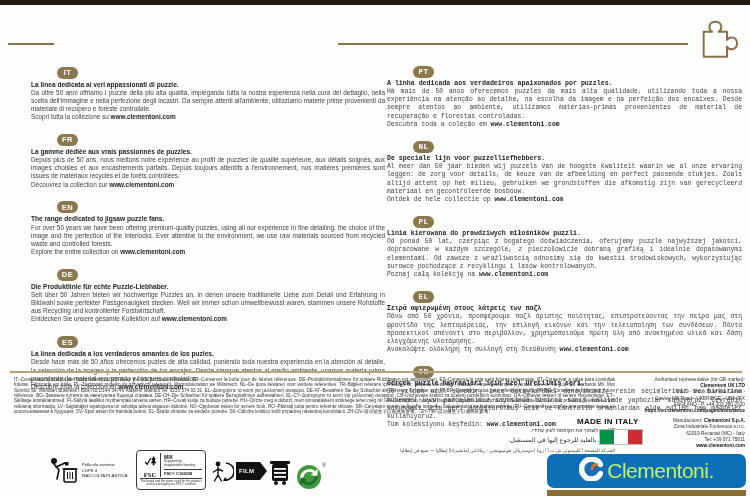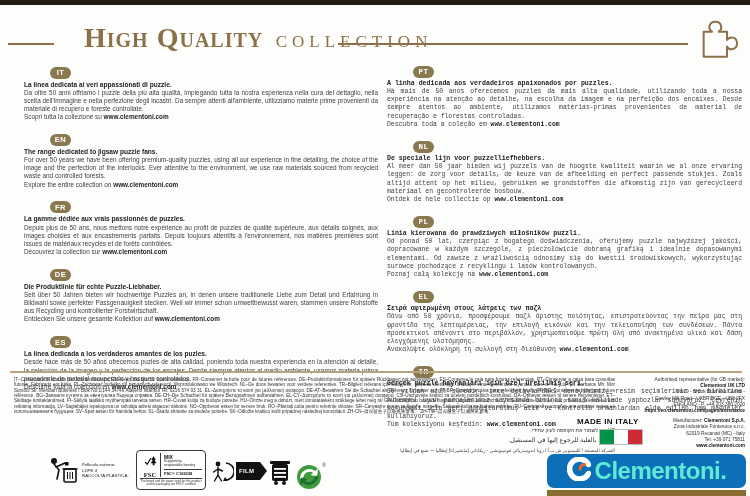--- a/index.html
+++ b/index.html
@@ -12,21 +12,21 @@
   .rule-left{left:8px;top:43px;width:46px;}
   .rule-right{left:338px;top:43px;width:350px;}
   .title-wrap{position:absolute;left:84px;top:22px;white-space:nowrap;color:#8a7148;}
   .title-main{font-family:"Liberation Serif",serif;font-variant:small-caps;font-weight:600;
               font-size:28px;letter-spacing:1px;}
   .title-sub{font-family:"Liberation Serif",serif;text-transform:uppercase;font-weight:500;
              font-size:17px;letter-spacing:5px;margin-left:8px;}
   .puzzle-icon{position:absolute;right:8px;top:14px;}
   
   .col{position:absolute;top:61px;}
-  .col-left{left:24px;width:354px;}
+  .col-left{left:31px;width:354px;}
   .col-right{left:387px;width:355px;font-family:Liberation Mono, monospace;}
   .lang-block{margin-bottom:7px;}
   .badge{display:inline-flex;align-items:center;justify-content:center;margin-left:26px;margin-bottom:2px;
          min-width:21px;height:12px;border-radius:8px;background:#8a784f;color:#fff;
          font-size:7.5px;font-weight:bold;letter-spacing:.5px;}
   .lead{margin:0;font-size:6.6px;font-weight:bold;color:#232323;line-height:1.25;}
   .body-txt{margin:0;font-size:6.4px;line-height:1.27;text-align:justify;color:#3f3f3f;}
   .cta{margin:0;font-size:6.4px;line-height:1.3;color:#3f3f3f;}
   .cta b{color:#232323;}
   
@@ -49,21 +49,21 @@
   .flag{position:absolute;left:599px;top:429px;width:42px;height:14px;display:flex;
         border:.5px solid #bbb;}
   .flag span{flex:1;}
   .flag-green{background:#009246;} .flag-white{background:#fff;} .flag-red{background:#ce2b37;}
   .manu{position:absolute;right:5px;top:418px;width:102px;text-align:right;font-size:4.8px;
         line-height:1.32;color:#333;}
   .manu b{color:#111;}
   
   .logo{position:absolute;left:547px;top:454px;width:199px;height:34px;background:#0d6fb8;
         border-radius:7px;display:flex;align-items:center;justify-content:center;gap:4px;}
-  .logo-text{color:#5eead4;font-weight:bold;font-size:24px;letter-spacing:-.5px;}
+  .logo-text{color:#bef264;font-weight:normal;font-size:21px;letter-spacing:-.5px;}
   .gold-strip{position:absolute;left:547px;top:490px;width:199px;height:6px;background:#8a6d33;}
   .tidyman{position:absolute;left:46px;top:456px;}
   .film-info{position:absolute;left:82px;top:462px;font-size:4.4px;line-height:1.25;color:#222;}
   .fsc{position:absolute;left:136px;top:450px;width:70px;height:40px;border:1.2px solid #3a3a3a;
        border-radius:4px;background:#fff;box-sizing:border-box;padding:2px 3px 1px 3px;}
   .fsc-top{display:flex;height:24px;}
   .fsc-left{width:20px;border-right:.8px solid #3a3a3a;display:flex;flex-direction:column;
             align-items:center;justify-content:center;}
   .fsc-acr{font-family:"Liberation Serif",serif;font-weight:bold;font-size:6.5px;color:#111;}
   .fsc-right{flex:1;padding-left:3px;display:flex;flex-direction:column;justify-content:center;}
@@ -80,49 +80,45 @@
   .green-dot-reg{position:absolute;left:322px;top:462px;font-size:5px;color:#333;}
 </style>
 </head>
 <body>
 
 <div id="canvas">
 
   <div class="top-strip"></div>
 
   <div class="hdr-rule rule-left"></div>
-  <div class="title-wrap">
-    <span class="title-main">High Quality</span>
-    <span class="title-sub">collection</span>
-  </div>
   <div class="hdr-rule rule-right"></div>
   <span class="puzzle-icon">
     <svg width="50" height="52" viewBox="0 0 60 60">
       <path d="M14,20 h10 c-5,-3 -4,-12 4,-12 c8,0 9,9 4,12 h10 v10 c3,-5 12,-4 12,4 c0,8 -9,9 -12,4 v12 h-28 z" fill="none" stroke="#8a7148" stroke-width="2.4" stroke-linejoin="round"></path>
     </svg>
   </span>
 
   <div class="col col-left">
     <div class="lang-block">
       <span class="badge">IT</span>
       <p class="lead">La linea dedicata ai veri appassionati di puzzle.</p>
       <p class="body-txt">Da oltre 50 anni offriamo i puzzle della più alta qualità, impiegando tutta la nostra esperienza nella cura del dettaglio, nella scelta dell'immagine e nella perfezione degli incastri. Da sempre attenti all'ambiente, utilizziamo materie prime provenienti da materiale di recupero e foreste controllate.</p>
       <p class="cta"><span>Scopri tutta la collezione su </span><b>www.clementoni.com</b></p>
     </div>
     <div class="lang-block">
+      <span class="badge">FR</span>
+      <p class="lead">La gamme dédiée aux vrais passionnés de puzzles.</p>
+      <p class="body-txt">Depuis plus de 50 ans, nous mettons notre expérience au profit de puzzles de qualité supérieure, aux détails soignés, aux images choisies et aux encastrements parfaits. Depuis toujours attentifs à l'environnement, nos matières premières sont issues de matériaux recyclés et de forêts contrôlées.</p>
+      <p class="cta"><span>Découvrez la collection sur </span><b>www.clementoni.com</b></p>
+    </div>
+    <div class="lang-block">
       <span class="badge">EN</span>
       <p class="lead">The range dedicated to jigsaw puzzle fans.</p>
       <p class="body-txt">For over 50 years we have been offering premium-quality puzzles, using all our experience in fine detailing, the choice of the image and the perfection of the interlocks. Ever attentive to the environment, we use raw materials sourced from recycled waste and controlled forests.</p>
       <p class="cta"><span>Explore the entire collection on </span><b>www.clementoni.com</b></p>
-    </div>
-    <div class="lang-block">
-      <span class="badge">FR</span>
-      <p class="lead">La gamme dédiée aux vrais passionnés de puzzles.</p>
-      <p class="body-txt">Depuis plus de 50 ans, nous mettons notre expérience au profit de puzzles de qualité supérieure, aux détails soignés, aux images choisies et aux encastrements parfaits. Depuis toujours attentifs à l'environnement, nos matières premières sont issues de matériaux recyclés et de forêts contrôlées.</p>
-      <p class="cta"><span>Découvrez la collection sur </span><b>www.clementoni.com</b></p>
     </div>
     <div class="lang-block">
       <span class="badge">DE</span>
       <p class="lead">Die Produktlinie für echte Puzzle-Liebhaber.</p>
       <p class="body-txt">Seit über 50 Jahren bieten wir hochwertige Puzzles an, in denen unsere traditionelle Liebe zum Detail und Erfahrung in Bildwahl sowie perfekter Passgenauigkeit stecken. Weil wir immer schon umweltbewusst waren, stammen unsere Rohstoffe aus Recycling und kontrollierter Forstwirtschaft.</p>
       <p class="cta"><span>Entdecken Sie unsere gesamte Kollektion auf </span><b>www.clementoni.com</b></p>
     </div>
     <div class="lang-block">
       <span class="badge">ES</span>
       <p class="lead">La línea dedicada a los verdaderos amantes de los puzles.</p>

